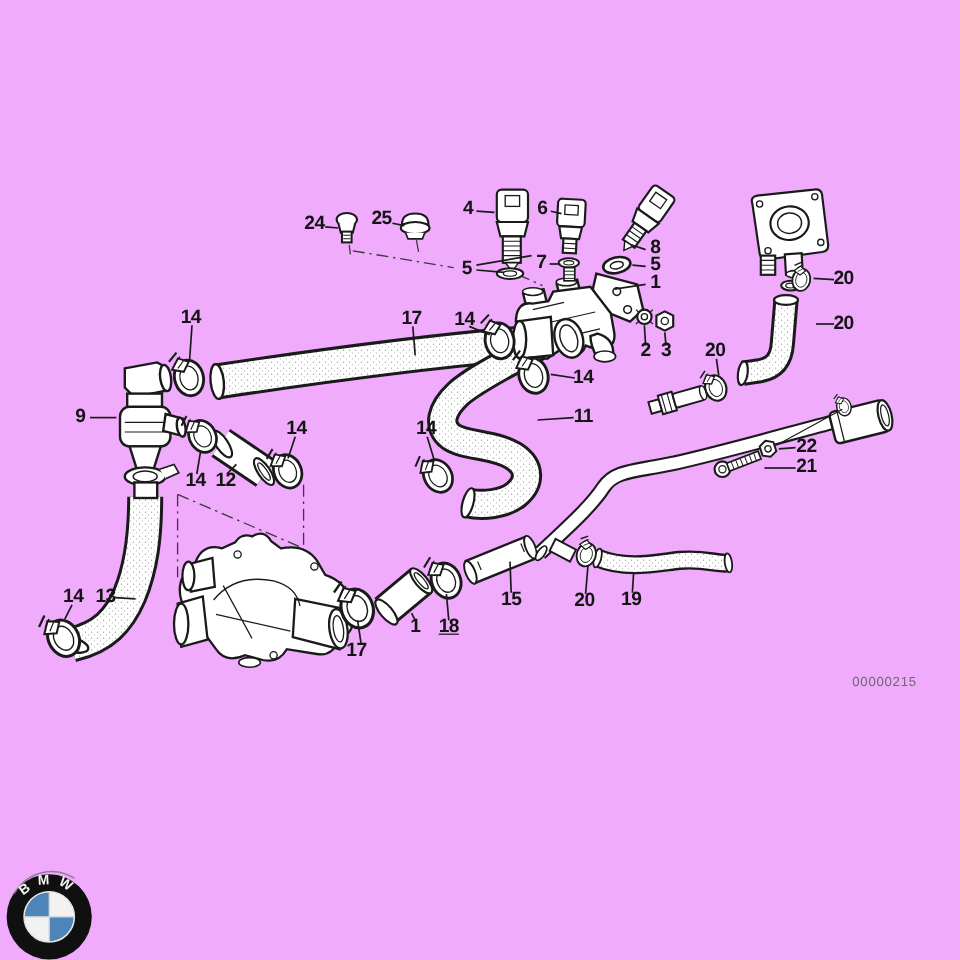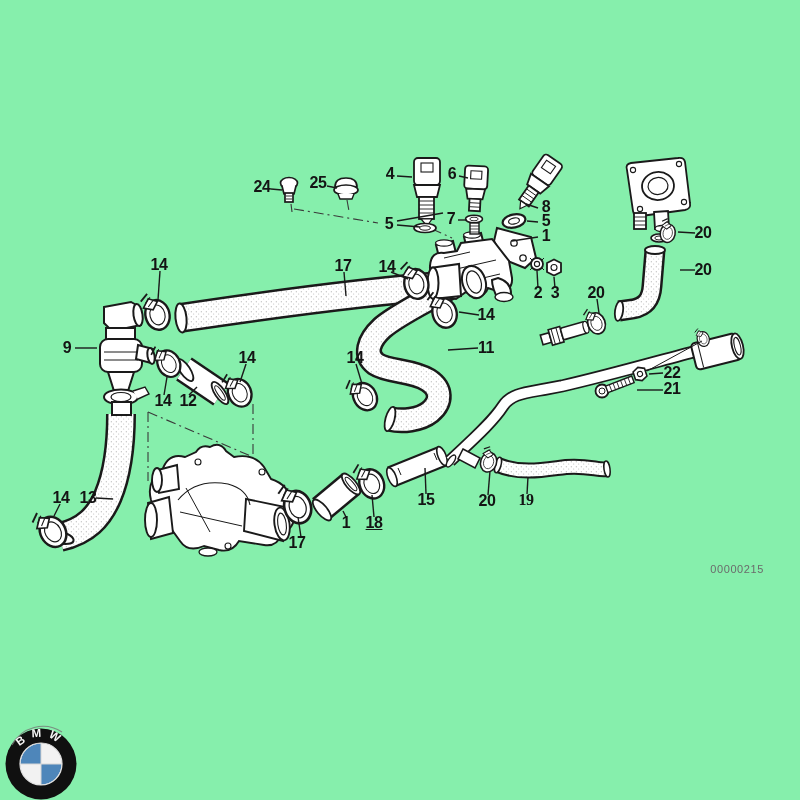--- a/index.html
+++ b/index.html
@@ -1,16 +1,16 @@
 <!DOCTYPE html>
 <html><head>
 <meta charset="utf-8">
 <style>
   html,body{margin:0;padding:0;background:#fff;}
-  #stage{position:relative;width:800px;height:800px;background:#86efac;overflow:hidden;
+  #stage{position:relative;width:800px;height:800px;background:#f0abfc;overflow:hidden;
          font-family:"Liberation Sans",sans-serif;}
   #diagram-svg{position:absolute;left:0;top:0;}
   #callout-layer{position:absolute;left:0;top:0;width:800px;height:620px;}
   .callout{position:absolute;transform:translate(-50%,-50%);
            font:bold 16px "Liberation Sans",sans-serif;color:#141414;
            letter-spacing:-0.5px;white-space:nowrap;}
   #doc-number{position:absolute;left:676px;top:563px;width:88px;text-align:right;
               font:11px "Liberation Sans",sans-serif;color:#6b6b6b;letter-spacing:0.6px;}
   #footer{position:absolute;left:0;top:725px;width:800px;height:75px;}
   #logo-svg{position:absolute;left:0;top:0;}
@@ -351,21 +351,21 @@
       <div class="callout" style="left: 355px; top: 358px;">14</div>
       <div class="callout" style="left: 163px; top: 401px;">14</div>
       <div class="callout" style="left: 188px; top: 401px;">12</div>
       <div class="callout" style="left: 61px; top: 498px;">14</div>
       <div class="callout" style="left: 88px; top: 498px;">13</div>
       <div class="callout" style="left: 297px; top: 543px; text-align: center;">17</div>
       <div class="callout" style="left: 346px; top: 523px;">1</div>
       <div class="callout" style="left: 374px; top: 523px; text-decoration: underline;">18</div>
       <div class="callout" style="left: 426px; top: 500px;">15</div>
       <div class="callout" style="left: 487px; top: 501px;">20</div>
-      <div class="callout" style="left: 526px; top: 500px; font-family: Liberation Serif, serif;">19</div>
+      <div class="callout" style="left: 526px; top: 500px;">19</div>
       <div class="callout" style="left: 672px; top: 373px;">22</div>
       <div class="callout" style="left: 672px; top: 389px;">21</div>
     </div>
 
   <div id="doc-number">00000215</div>
 
   <div id="footer">
     <svg id="logo-svg" width="90" height="75" viewBox="0 725 90 75">
       <circle cx="41" cy="764" r="35.5" fill="#101010"></circle>
       <path d="M 12,745 A 35,35 0 0 1 62,732" fill="none" stroke="#777" stroke-width="1.2" opacity="0.8"></path>

